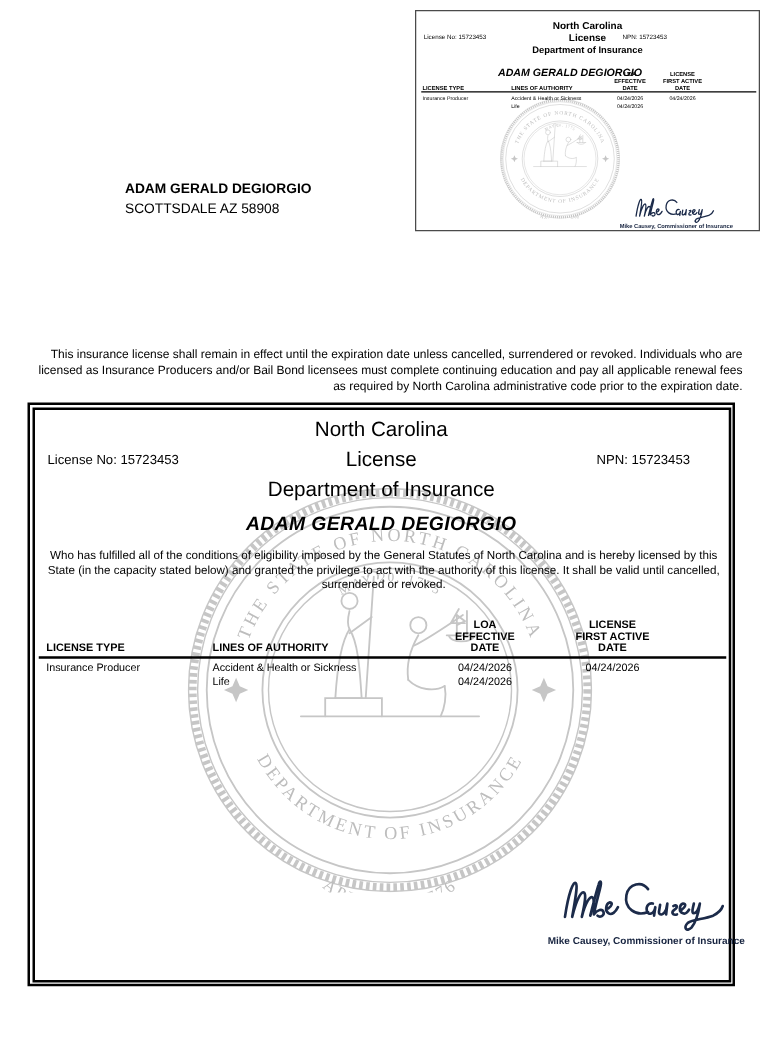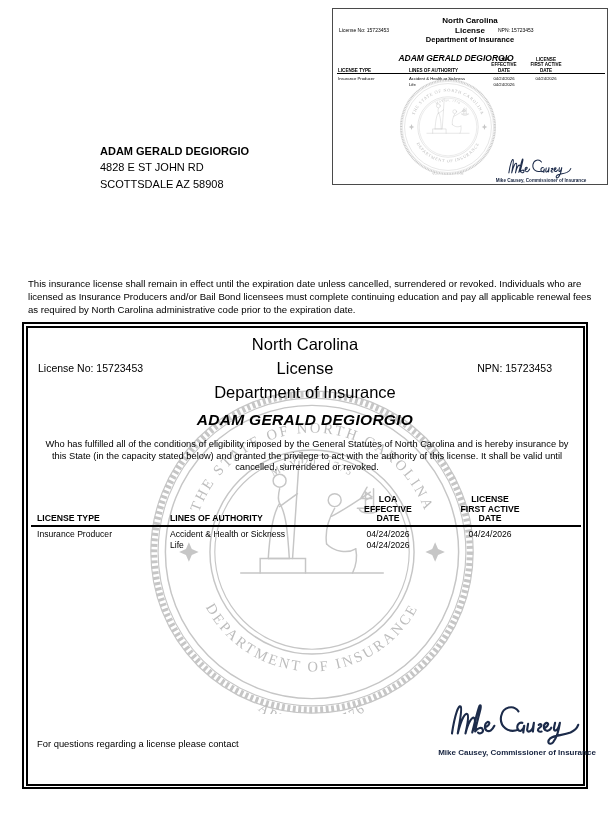--- a/index.html
+++ b/index.html
@@ -34,21 +34,21 @@
   .mini-seal { left:67px; top:70px; z-index:1; }
   .mini-sig-svg { left:172px; top:144px; z-index:2; }
   .mini-sig-caption { top:169px; left:153px; width:110px; text-align:center;
     font-size:4.6px; font-weight:bold; color:#16233f; z-index:2; }
 
   
   .address { left:100px; top:143px; font-size:11px; line-height:16.3px; }
   .address .addr-name { font-weight:bold; }
 
   
-  .notice { left:28px; top:277px; width:566px; font-size:9.6px; line-height:13px; }
+  .notice { left:28px; top:277px; width:566px; font-size:9.6px; line-height:13px;text-align:right; }
 
   
   .cert { left:22px; top:322px; width:566px; height:467px;
     border:2.5px solid #000; background:#fff; }
   .cert::after { content:""; position:absolute; inset:1.5px;
     border:2px solid #000; pointer-events:none; }
   .cert-seal { left:126px; top:66px; z-index:0; }
   .cert .txt { z-index:1; }
   .cert-title1 { top:11px; left:0; width:100%; text-align:center; font-size:16.5px; }
   .cert-licno { top:38px; left:14px; font-size:10.5px; }
@@ -172,38 +172,37 @@
         <use href="#seal-def"></use>
       </svg>
     <svg class="abs mini-sig-svg" width="72" height="26" viewBox="0 0 150 55">
         <use href="#sig-def"></use>
       </svg>
     <div class="abs mini-sig-caption">Mike Causey, Commissioner of Insurance</div>
   </div>
 
   <div class="abs address">
     <div class="addr-name">ADAM GERALD DEGIORGIO</div>
-    <div>4828 E ST JOHN RD</div>
     <div>SCOTTSDALE AZ 58908</div>
   </div>
 
   <p class="abs notice">This insurance license shall remain in effect until the expiration date unless cancelled, surrendered or revoked. Individuals who are licensed as Insurance Producers and/or Bail Bond licensees must complete continuing education and pay all applicable renewal fees as required by North Carolina administrative code prior to the expiration date.</p>
 
   <div class="abs cert">
     <svg class="abs cert-seal" width="324" height="324" viewBox="0 0 200 200">
         <use href="#seal-def"></use>
       </svg>
 
     <div class="abs txt cert-title1">North Carolina</div>
     <div class="abs txt cert-licno">License No: 15723453</div>
     <div class="abs txt cert-npn">NPN: 15723453</div>
     <div class="abs txt cert-title2">License</div>
     <div class="abs txt cert-title3">Department of Insurance</div>
     <div class="abs txt cert-name">ADAM GERALD DEGIORGIO</div>
-    <div class="abs txt cert-grant">Who has fulfilled all of the conditions of eligibility imposed by the General Statutes of North Carolina and is hereby insurance by this State (in the capacity stated below) and granted the privilege to act with the authority of this license. It shall be valid until cancelled, surrendered or revoked.</div>
+    <div class="abs txt cert-grant">Who has fulfilled all of the conditions of eligibility imposed by the General Statutes of North Carolina and is hereby licensed by this State (in the capacity stated below) and granted the privilege to act with the authority of this license. It shall be valid until cancelled, surrendered or revoked.</div>
 
     <div class="abs txt th col1 th-single">LICENSE TYPE</div>
     <div class="abs txt th col2 th-single">LINES OF AUTHORITY</div>
     <div class="abs txt th col3 th-triple">
       <div>LOA</div>
       <div>EFFECTIVE</div>
       <div>DATE</div>
     </div>
     <div class="abs txt th col4 th-triple">
       <div>LICENSE</div>
@@ -217,21 +216,20 @@
       <div>Accident &amp; Health or Sickness</div>
       <div>Life</div>
     </div>
     <div class="abs txt tv col3 trow1">
       <div>04/24/2026</div>
       <div>04/24/2026</div>
     </div>
     <div class="abs txt tv col4 trow1">04/24/2026</div>
 
     <div class="abs txt cert-contact">
-      <div>For questions regarding a license please contact</div>
     </div>
 
     <div class="abs txt sig-block">
       <svg class="sig-svg" width="145" height="53" viewBox="0 0 150 55">
           <use href="#sig-def"></use>
         </svg>
       <div class="sig-caption">Mike Causey, Commissioner of Insurance</div>
     </div>
   </div>
 

